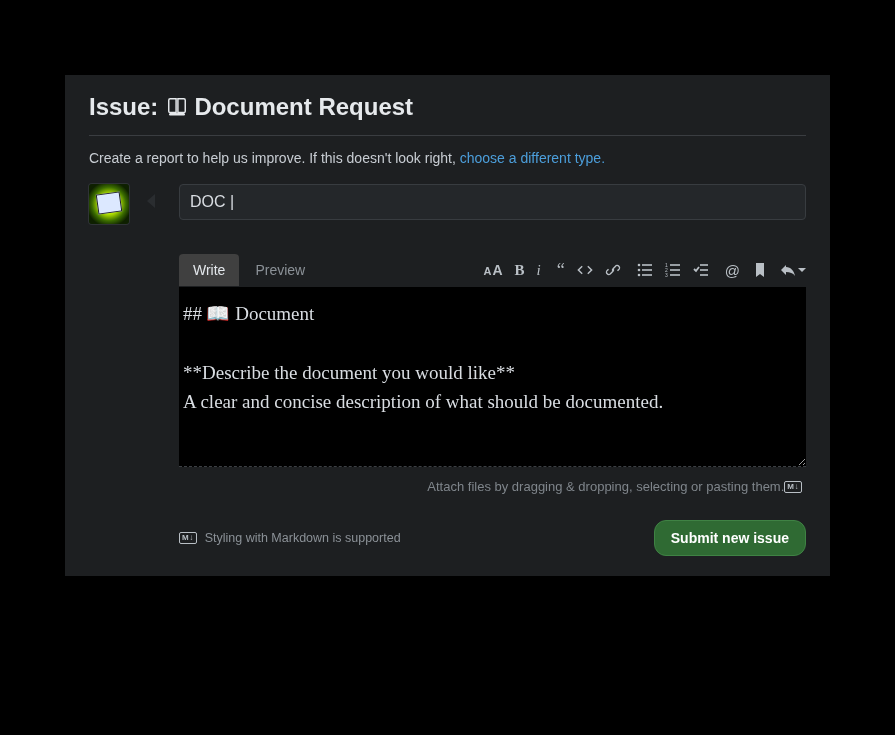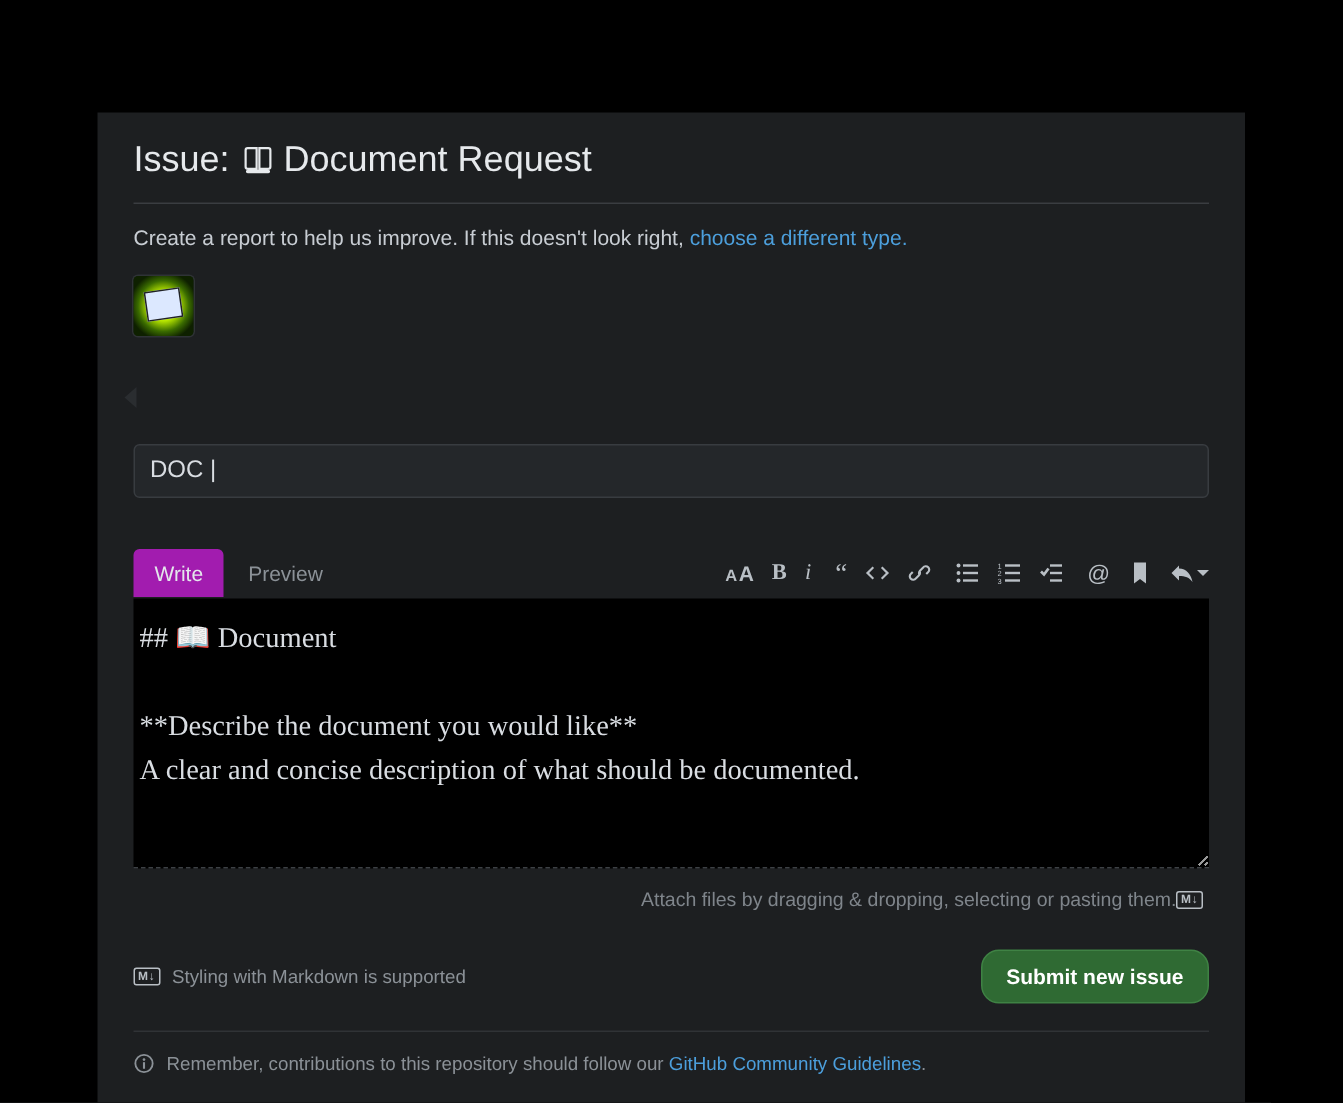--- a/index.html
+++ b/index.html
@@ -12,40 +12,39 @@
   padding: 75px 65px 60px 65px;
 }
 .panel {
   background: #1d1f21;
   padding: 18px 24px 20px 24px;
 }
 .header-title {
   display: flex;
   align-items: center;
   font-size: 24px;
-  font-weight: 400;
+  font-weight: 700;
   color: #e6e9ec;
   gap: 6px;
   padding-bottom: 14px;
   border-bottom: 1px solid #3a3d41;
 }
 .header-title .pre { margin-right: 2px; }
 .icon-book-lg { width: 22px; height: 22px; }
 .subtitle {
   margin-top: 14px;
   font-size: 14px;
   color: #c8cdd3;
 }
 .subtitle a { color: #4c9fdc; text-decoration: none; }
 
 .compose-row {
   display: flex;
   gap: 24px;
   margin-top: 18px;
-  flex-direction: column;
 }
 .avatar {
   width: 40px;
   height: 40px;
   border-radius: 3px;
   background: radial-gradient(circle at 50% 50%, #f7ff3a 0%, #b7e600 35%, #3a6b00 60%, #0e2000 80%);
   position: relative;
   flex: 0 0 40px;
   box-shadow: 0 0 0 1px #2f3336;
 }
@@ -94,21 +93,21 @@
   gap: 2px;
 }
 .tab {
   padding: 8px 14px;
   font-size: 14px;
   color: #8b9197;
   border-radius: 4px 4px 0 0;
   cursor: pointer;
 }
 .tab.active {
-  background: #a21caf;
+  background: #404040;
   color: #e3e7eb;
 }
 .toolbar {
   margin-left: auto;
   display: flex;
   align-items: center;
   gap: 16px;
   color: #b9bfc5;
 }
 .tgroup { display:flex; align-items:center; gap:12px; }
@@ -301,28 +300,17 @@
       </div>
 
       <div class="footer-row">
         <div class="md-hint">
           <span class="md-badge">M↓</span>
           <span>Styling with Markdown is supported</span>
         </div>
         <button class="btn-submit">Submit new issue</button>
       </div>
 
-      <div class="guide-row">
-        <svg viewBox="0 0 16 16" style="width:14px;height:14px;">
-          <circle cx="8" cy="8" r="6.6" fill="none" stroke="currentColor" stroke-width="1.4"></circle>
-          <circle cx="8" cy="5" r="1"></circle>
-            <rect x="7.2" y="7" width="1.6" height="5"></rect>
-        </svg>
-        <span>
-          <span>Remember, contributions to this repository should follow our </span>
-          <a href="#">GitHub Community Guidelines</a><span>.</span>
-        </span>
-      </div>
 
     </div>
   </div>
 
 </div>
 
 </body></html>

